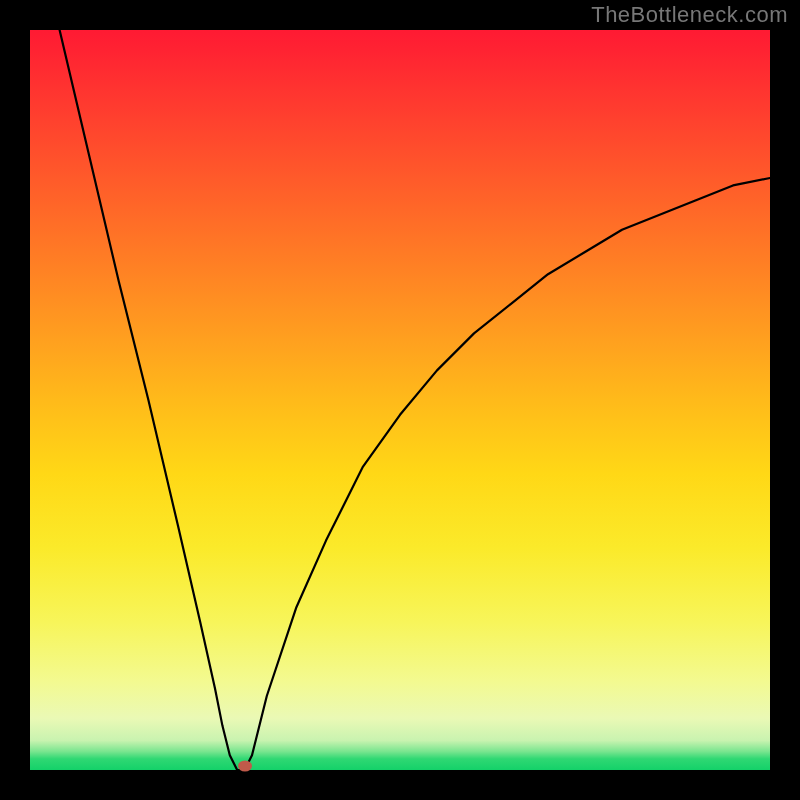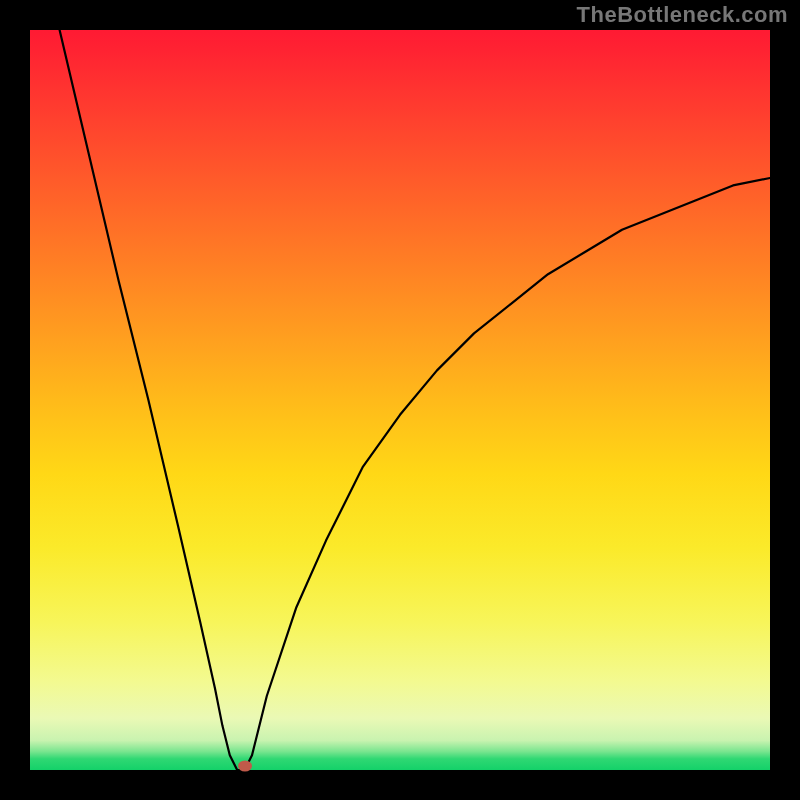--- a/index.html
+++ b/index.html
@@ -16,21 +16,21 @@
     width: 800px;
     height: 800px;
     background: #000;
   }
   .watermark {
     position: absolute;
     top: 2px;
     right: 12px;
     color: #777;
     font-size: 22px;
-    font-weight: 700;
+    font-weight: 400;
     letter-spacing: 0.5px;
     user-select: none;
   }
   .plot-area {
     position: absolute;
     left: 30px;
     top: 30px;
     width: 740px;
     height: 740px;
     

